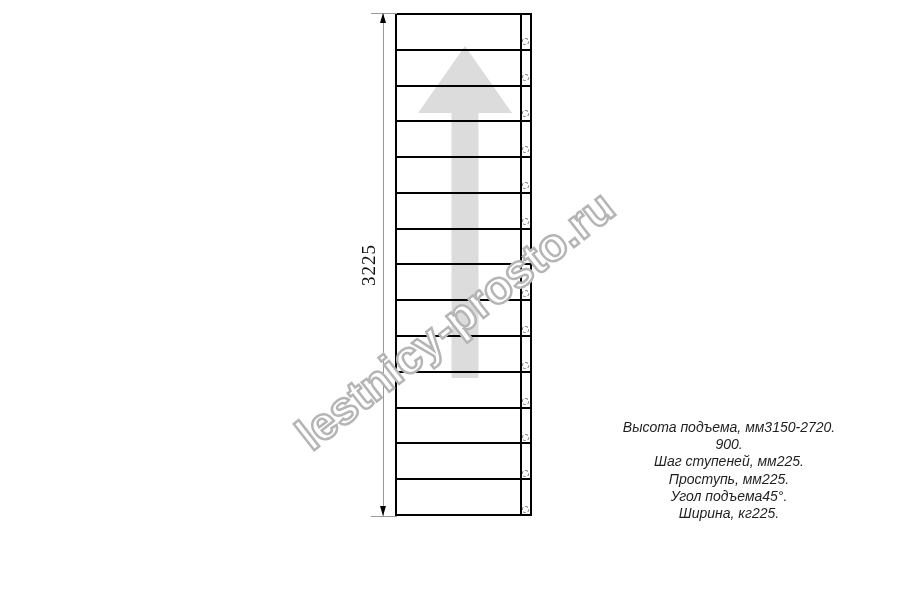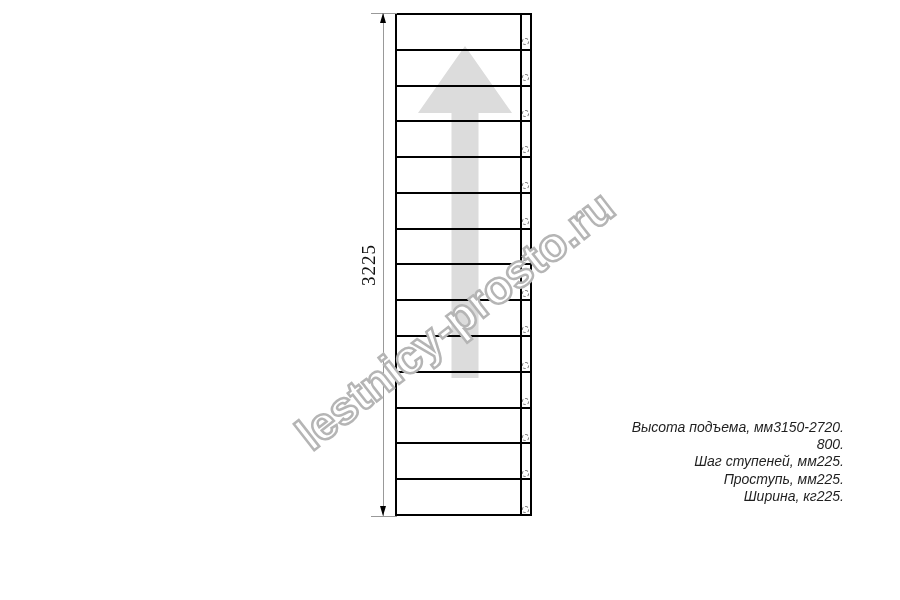--- a/index.html
+++ b/index.html
@@ -55,21 +55,21 @@
     transform:translate(-50%,-50%) rotate(-38deg);
     font-family:"Liberation Sans",sans-serif;font-weight:bold;font-size:46px;
     color:#ffffff;-webkit-text-stroke:2.5px var(--wm);
     white-space:nowrap;z-index:6;
   }
   
   .specs{
     position:absolute;left:614px;top:419px;width:230px;z-index:4;
     font-style:italic;font-size:14px;line-height:17.2px;color:var(--text);
   }
-  .spec-row{display:flex;justify-content:flex-end;font-style:italic;}
+  .spec-row{display:flex;justify-content:center;font-style:italic;}
   .spec-label{white-space:nowrap;}
   .spec-value{white-space:nowrap;text-align:right;}
 </style>
 </head>
 <body>
 
 <div class="canvas">
 
   <svg class="arrow-svg" width="94" height="332" viewBox="0 0 94 332">
     <polygon points="47,0 94,67 60.5,67 60.5,332 33.5,332 33.5,67 0,67"></polygon>
@@ -117,29 +117,33 @@
   <div class="dim-label">3225</div>
 
   <div class="watermark">lestnicy-prosto.ru</div>
 
   <div class="specs" id="specs">
       <div class="spec-row">
         <span class="spec-label">Высота подъема, мм</span>
         <span class="spec-value">3150-2720.</span>
       </div>
       <div class="spec-row">
-        <span class="spec-value">800.</span>
+        <span class="spec-value">900.</span>
       </div>
       <div class="spec-row">
         <span class="spec-label">Шаг ступеней, мм</span>
         <span class="spec-value">225.</span>
       </div>
       <div class="spec-row">
         <span class="spec-label">Проступь, мм</span>
         <span class="spec-value">225.</span>
       </div>
       <div class="spec-row">
+        <span class="spec-label">Угол подъема</span>
+        <span class="spec-value">45°.</span>
+      </div>
+      <div class="spec-row">
         <span class="spec-label">Ширина, кг</span>
         <span class="spec-value">225.</span>
       </div>
     </div>
 
 </div>
 
 </body></html>

